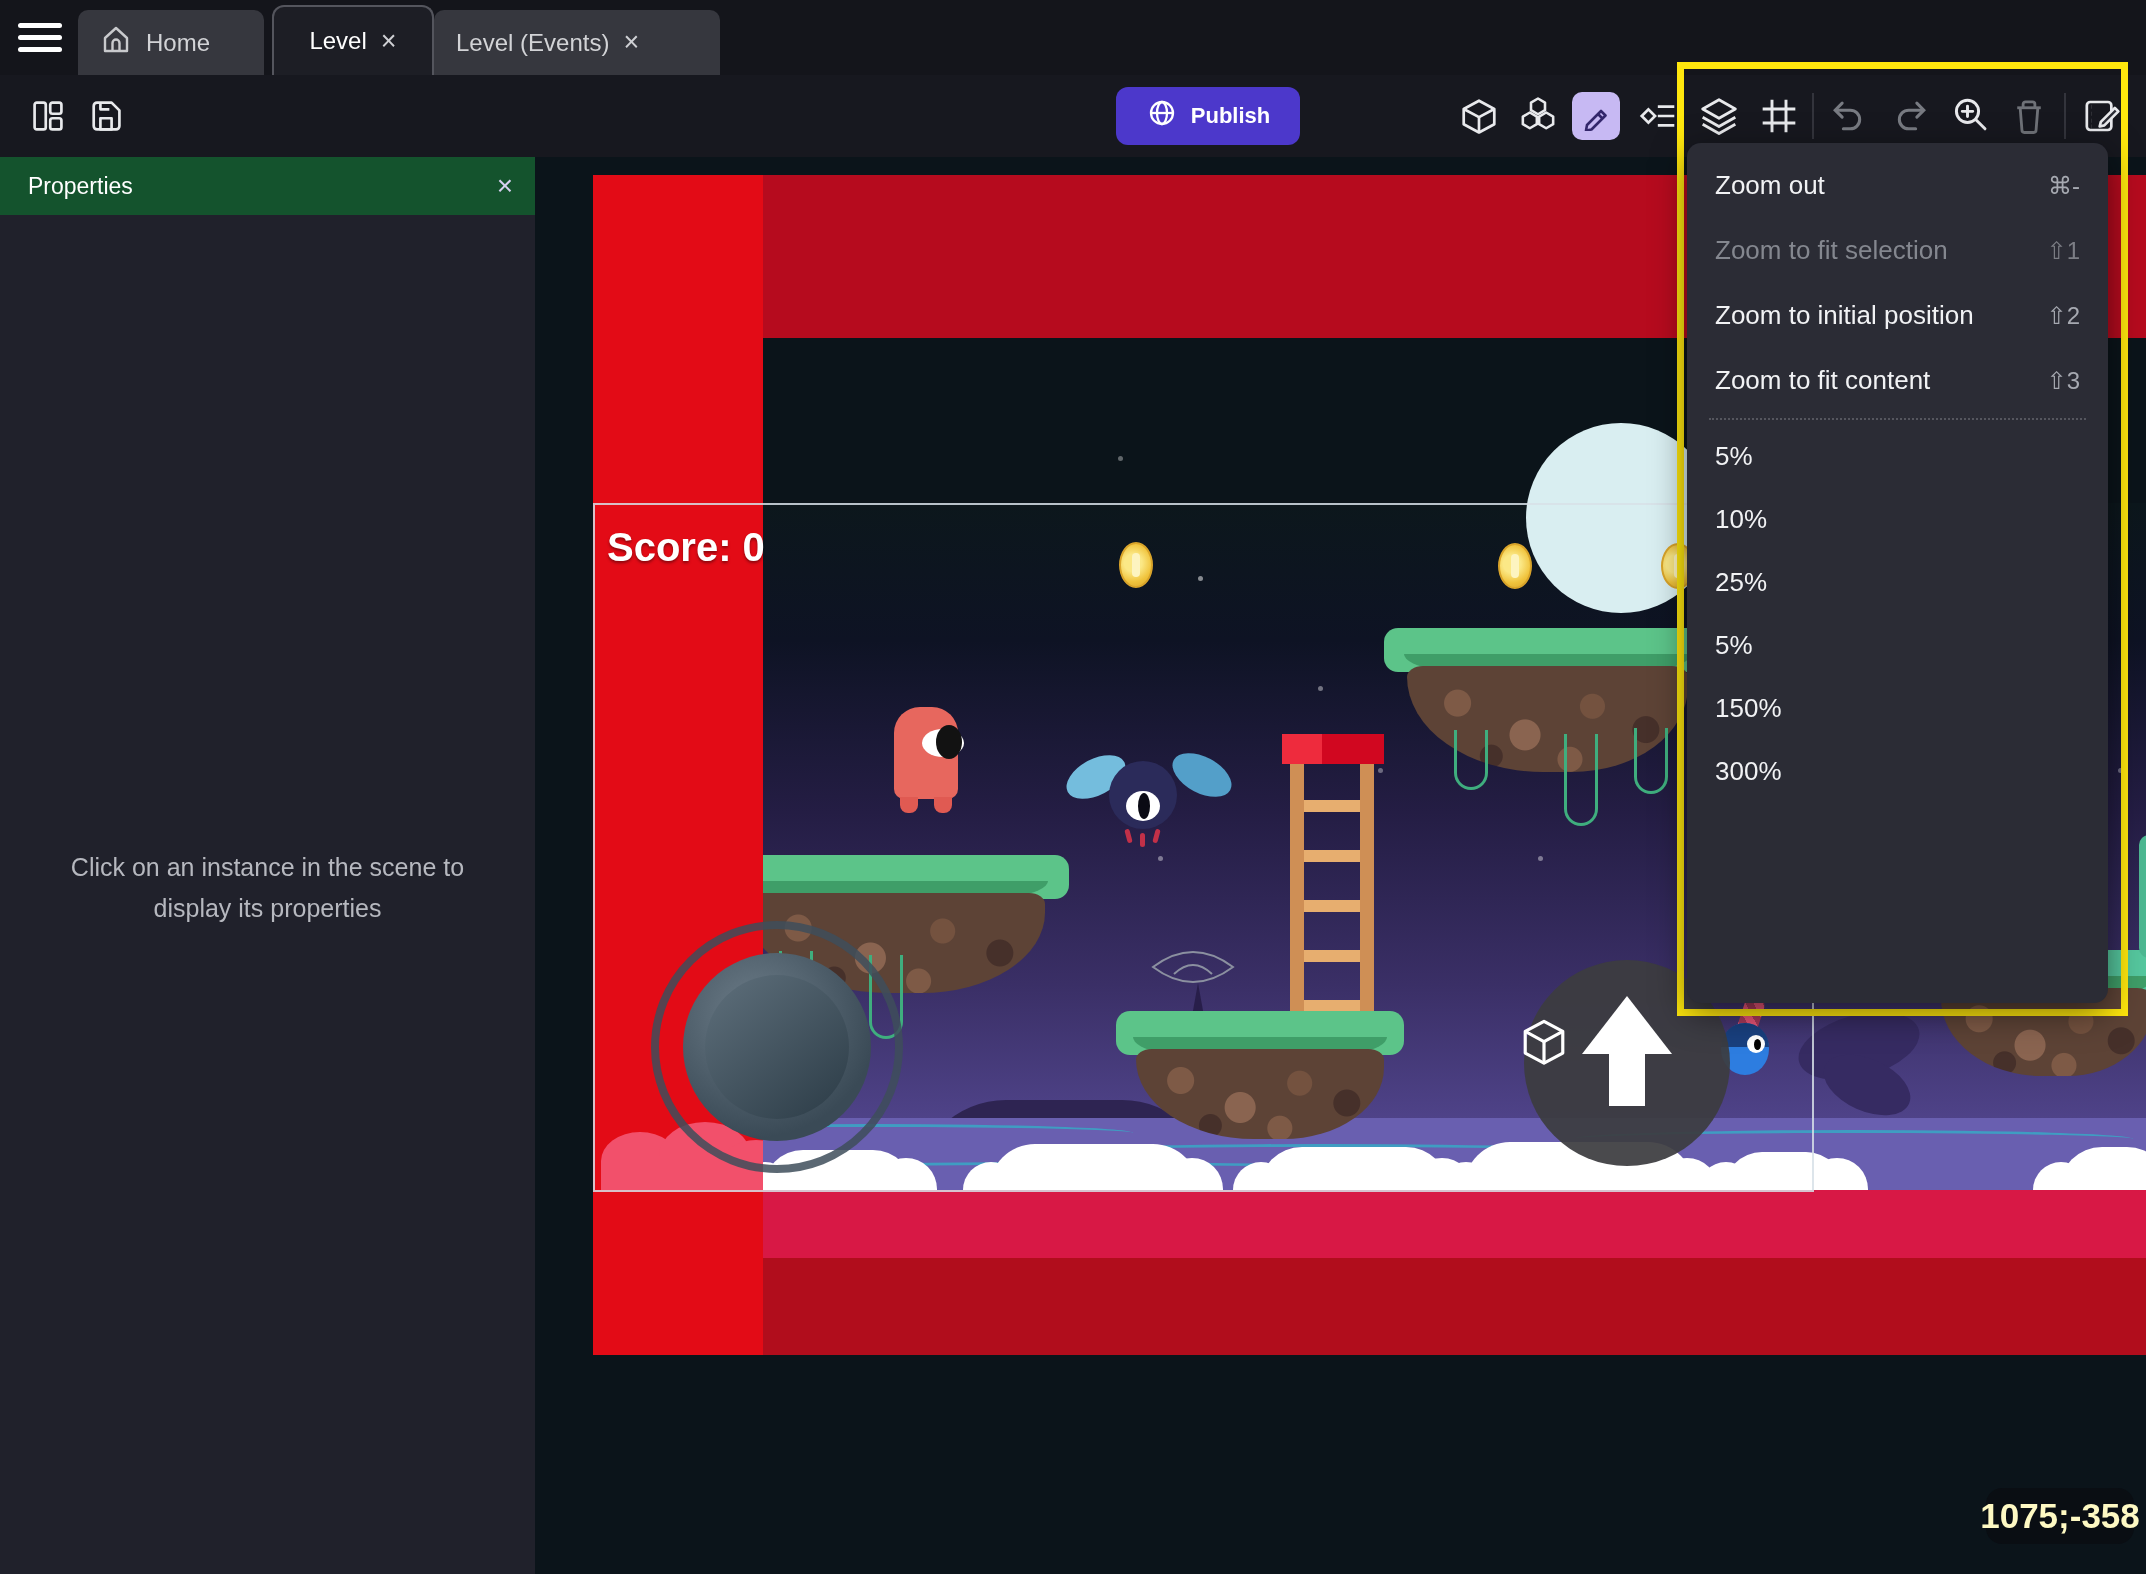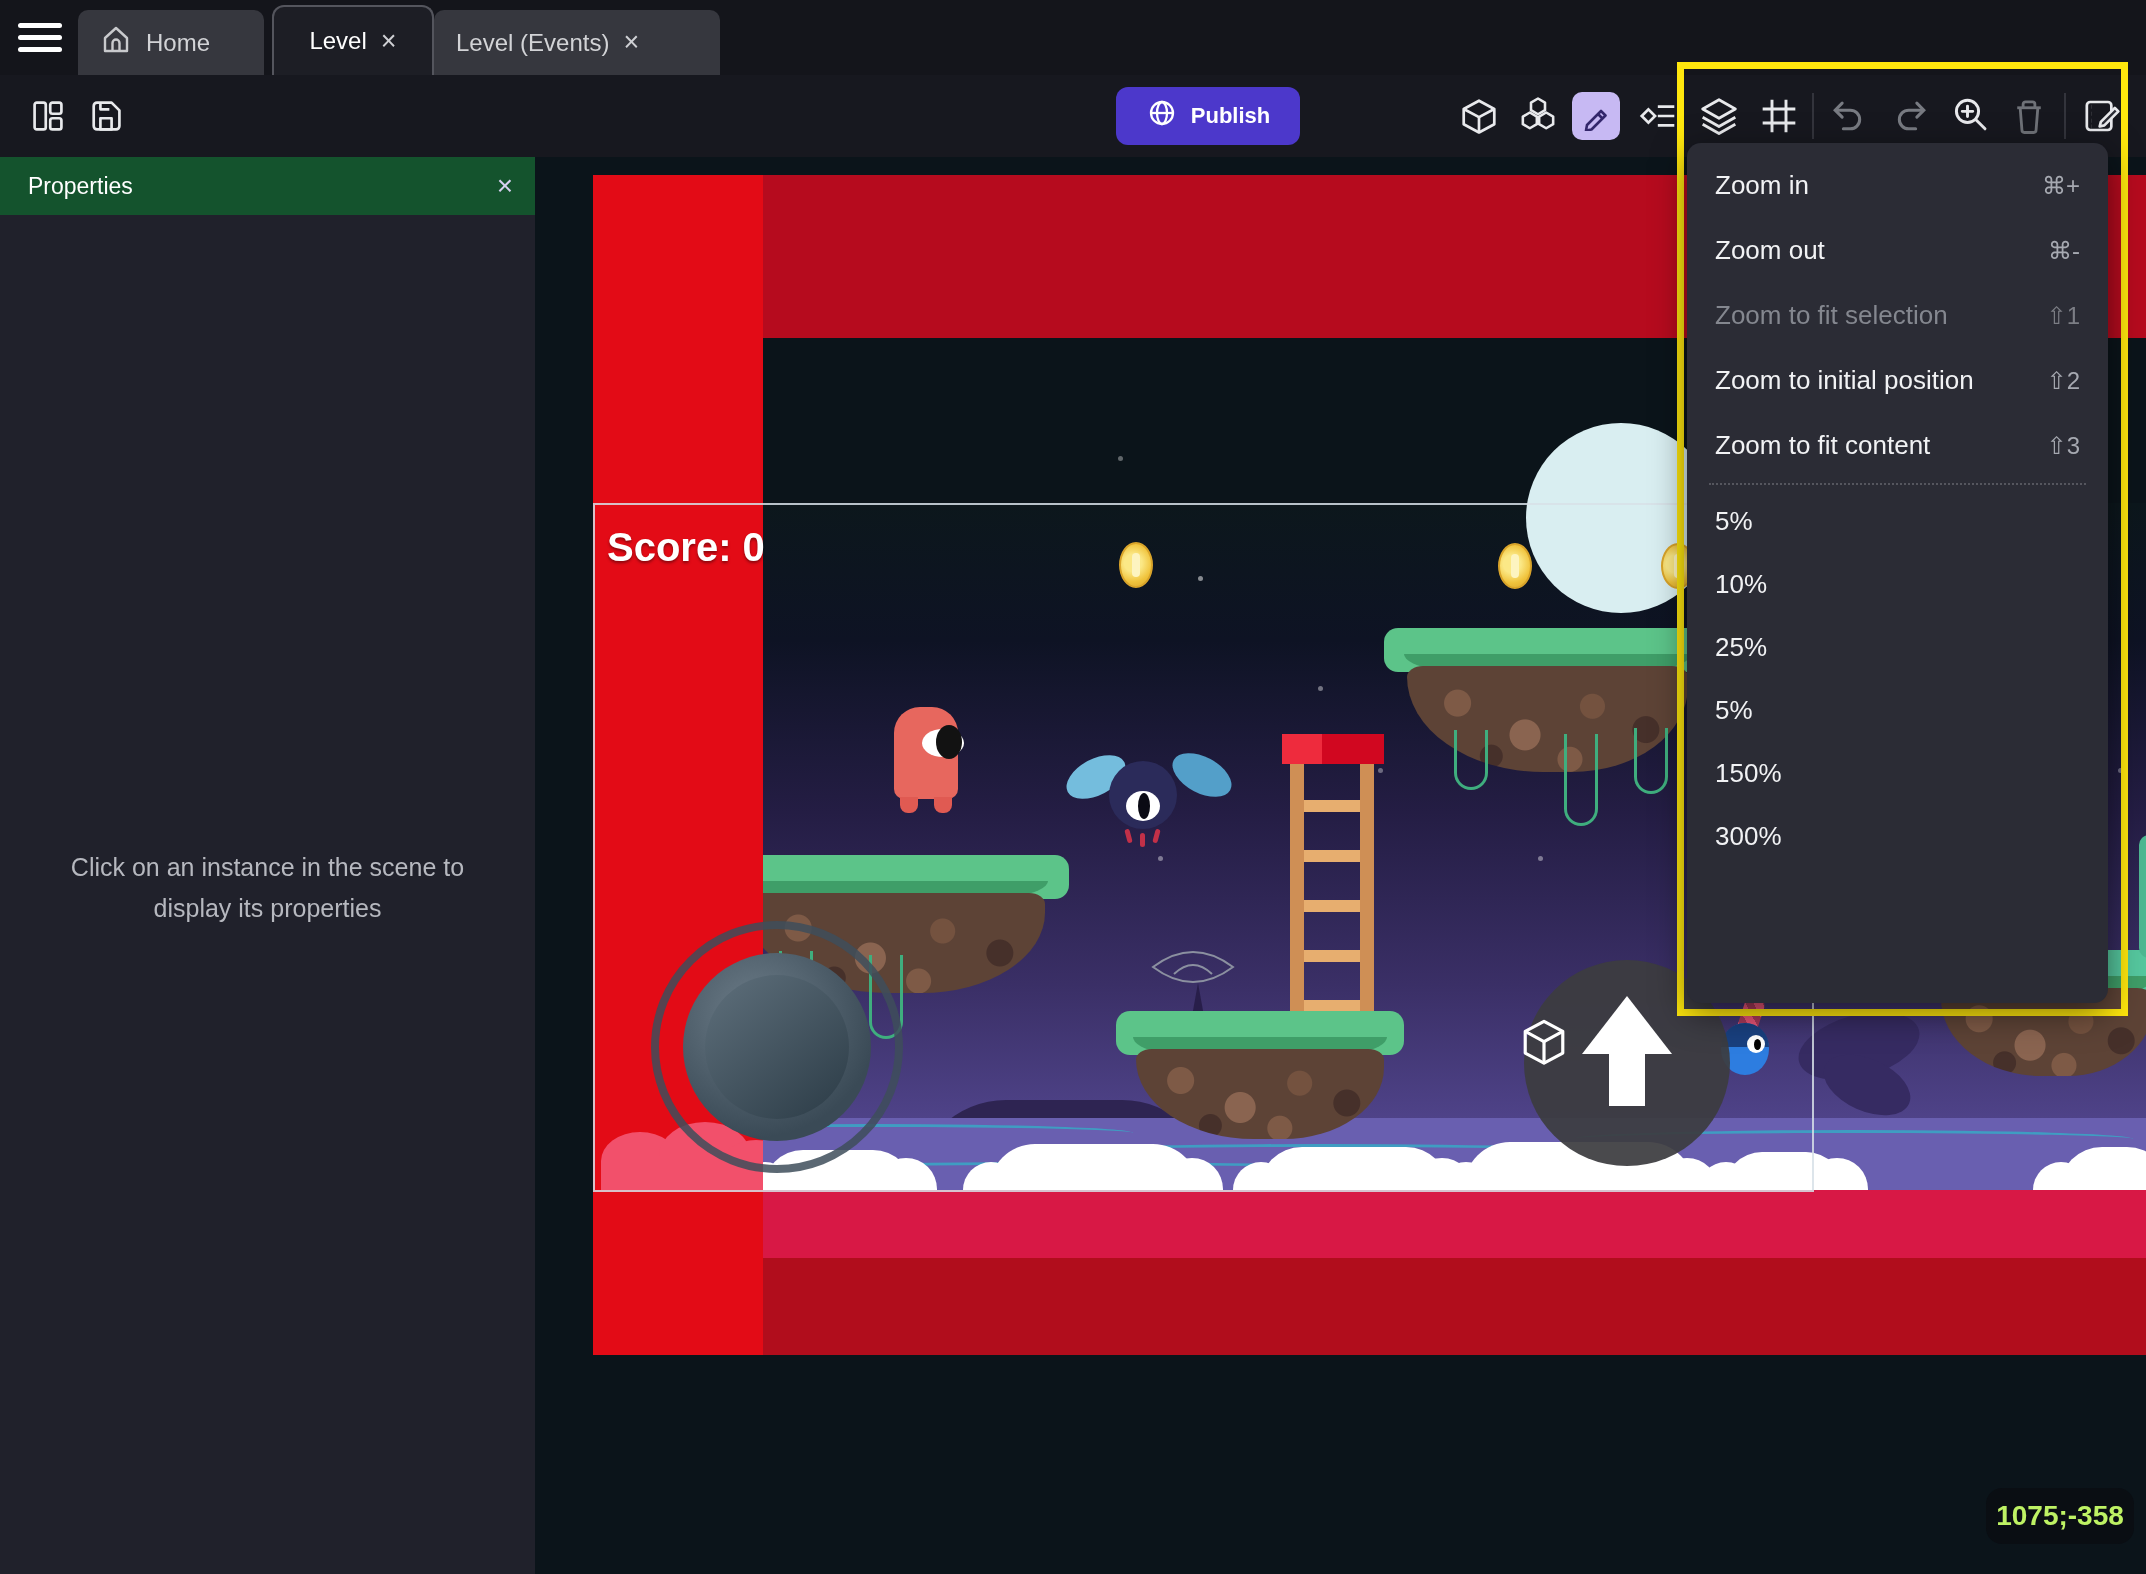--- a/index.html
+++ b/index.html
@@ -164,21 +164,21 @@
   .upbtn { left:965px; top:803px; width:206px; height:206px; border-radius:50%;
     background:rgba(60,60,63,.93); z-index:8; }
   .upbtn .tri { position:absolute; left:58px; top:36px; width:0; height:0;
     border-left:45px solid transparent; border-right:45px solid transparent;
     border-bottom:58px solid #fff; }
   .upbtn .stem { position:absolute; left:85px; top:92px; width:36px; height:54px; background:#fff; }
   .crate { left:960px; top:860px; z-index:9; }
 
   .coords { left:1427px; top:1331px; width:148px; height:56px; background:#0a0e13; border-radius:16px;
     z-index:10; display:flex; align-items:center; justify-content:center;
-    color:#bef264; font-size:28px; font-weight:bold; }
+    color:#fef9c3; font-size:35px; font-weight:bold; }
 
   
   .yellow-box { position:absolute; left:1677px; top:62px; width:451px; height:954px;
     border:7px solid #ffe70d; z-index:80; pointer-events:none; }
   .zoom-menu { position:absolute; left:1687px; top:143px; width:421px; height:860px;
     background:#2b2c35; border-radius:14px; z-index:90; padding-top:10px;
     box-shadow:0 10px 34px rgba(0,0,0,.5); }
   .mi { height:65px; display:flex; align-items:center; justify-content:space-between;
     padding:0 28px; cursor:pointer; }
   .mi .lab { color:#f1f2f4; font-size:26px; }
@@ -457,24 +457,20 @@
         </svg>
     </div>
 
     <div class="abs coords">1075;-358</div>
   </div>
 
   <div class="yellow-box"></div>
 
   <div class="zoom-menu">
     <div class="mi">
-      <span class="lab">Zoom in</span>
-      <span class="sc">⌘+</span>
-    </div>
-    <div class="mi">
       <span class="lab">Zoom out</span>
       <span class="sc">⌘-</span>
     </div>
     <div class="mi disabled">
       <span class="lab">Zoom to fit selection</span>
       <span class="sc">⇧1</span>
     </div>
     <div class="mi">
       <span class="lab">Zoom to initial position</span>
       <span class="sc">⇧2</span>

